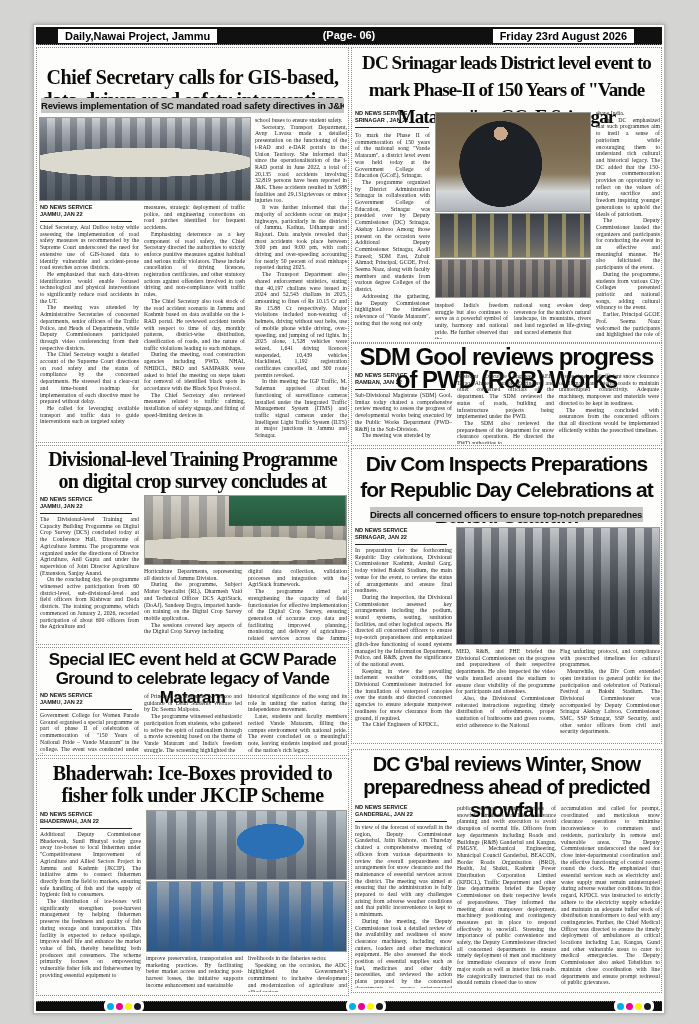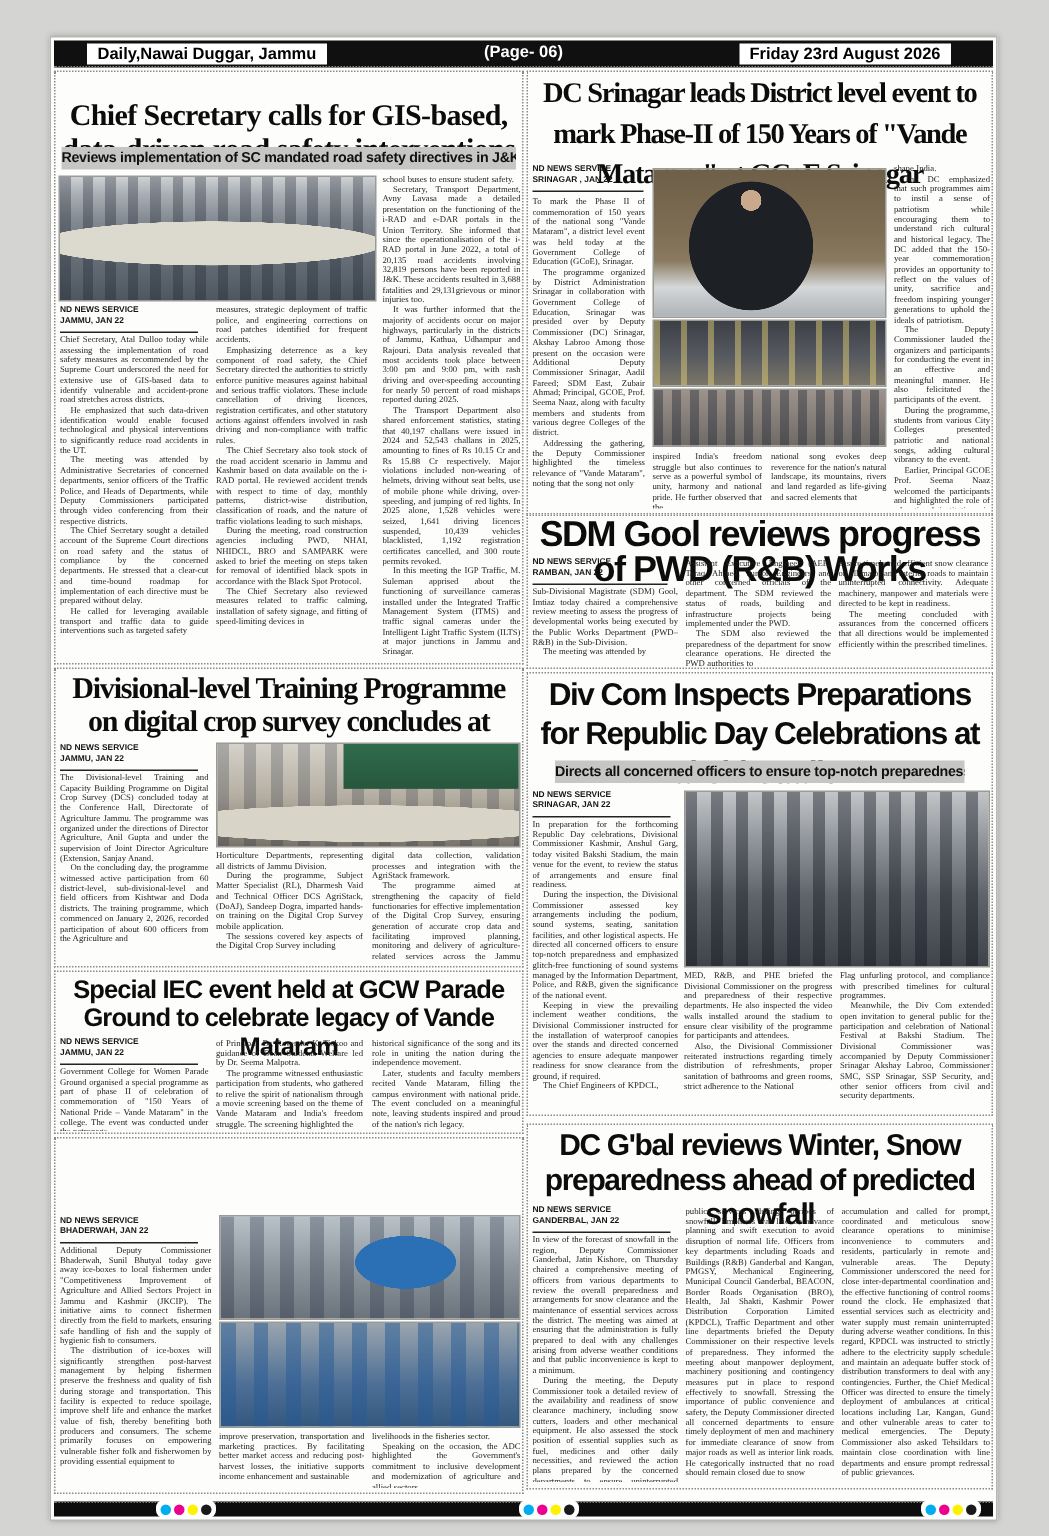--- a/index.html
+++ b/index.html
@@ -83,21 +83,21 @@
     display:flex;align-items:center;gap:2px;padding:0 3px;}
   .dot{width:7px;height:7px;border-radius:50%;}
   .dot-c{background:#00aeef;}.dot-m{background:#ec008c;}.dot-y{background:#fff200;}.dot-k{background:#1a1a1a;}
 </style>
 </head>
 <body>
 
 <div class="page">
 
   <div class="mast">
-    <div class="mast-box" style="left:22px">Daily,Nawai Duggar, Jammu</div>
+    <div class="mast-box" style="left:22px">Daily,Nawai Project, Jammu</div>
     <div class="mast-center">(Page- 06)</div>
     <div class="mast-box" style="right:28px">Friday 23rd August 2026</div>
   </div>
 
   <section class="article" style="left:2px;top:22px;width:313px;height:396px">
     <h1 class="hl hl-serif" style="font-size:20px;line-height:23px;margin-top:18px">Chief Secretary calls for GIS-based, data-driven road safety interventions</h1>
     <div class="kicker" style="left:4px;right:4px;top:50px;height:15px">Reviews implementation of SC mandated road safety directives in J&amp;K</div>
     <div class="photo ph-meeting" style="left:2px;top:69px;width:212px;height:84px"></div>
     <div class="byline" style="left:3px;top:156px">
       <div>ND NEWS SERVICE</div>
@@ -234,20 +234,21 @@
         <p>of Principal, Dr. Ravender K. Tickoo and guidance of Dean Students Welfare led by Dr. Seema Malpotra.</p>
         <p>The programme witnessed enthusiastic participation from students, who gathered to relive the spirit of nationalism through a movie screening based on the theme of Vande Mataram and India's freedom struggle. The screening highlighted the</p>
       </div>
     <div class="col" style="left:211px;top:45px;width:99px;height:61px">
         <p>historical significance of the song and its role in uniting the nation during the independence movement.</p>
         <p>Later, students and faculty members recited Vande Mataram, filling the campus environment with national pride. The event concluded on a meaningful note, leaving students inspired and proud of the nation's rich legacy.</p>
       </div>
   </section>
 
   <section class="article" style="left:2px;top:733px;width:313px;height:238px">
+    <h1 class="hl hl-serif" style="font-size:20px;line-height:22px;margin-top:3px;letter-spacing:-0.5px">Bhaderwah: Ice-Boxes provided to fisher folk under JKCIP Scheme</h1>
     <div class="byline" style="left:3px;top:52px">
       <div>ND NEWS SERVICE</div>
       <div>BHADERWAH, JAN 22</div>
     </div>
     <div class="col" style="left:3px;top:72px;width:101px;height:161px">
         <p>Additional Deputy Commissioner Bhaderwah, Sunil Bhutyal today gave away ice-boxes to local fishermen under "Competitiveness Improvement of Agriculture and Allied Sectors Project in Jammu and Kashmir (JKCIP). The initiative aims to connect fishermen directly from the field to markets, ensuring safe handling of fish and the supply of hygienic fish to consumers.</p>
         <p>The distribution of ice-boxes will significantly strengthen post-harvest management by helping fishermen preserve the freshness and quality of fish during storage and transportation. This facility is expected to reduce spoilage, improve shelf life and enhance the market value of fish, thereby benefiting both producers and consumers. The scheme primarily focuses on empowering vulnerable fisher folk and fisherwomen by providing essential equipment to</p>
       </div>
     <div class="photo ph-icebox1" style="left:109px;top:51px;width:201px;height:70px"></div>
     <div class="photo ph-icebox2" style="left:109px;top:122px;width:201px;height:71px"></div>

